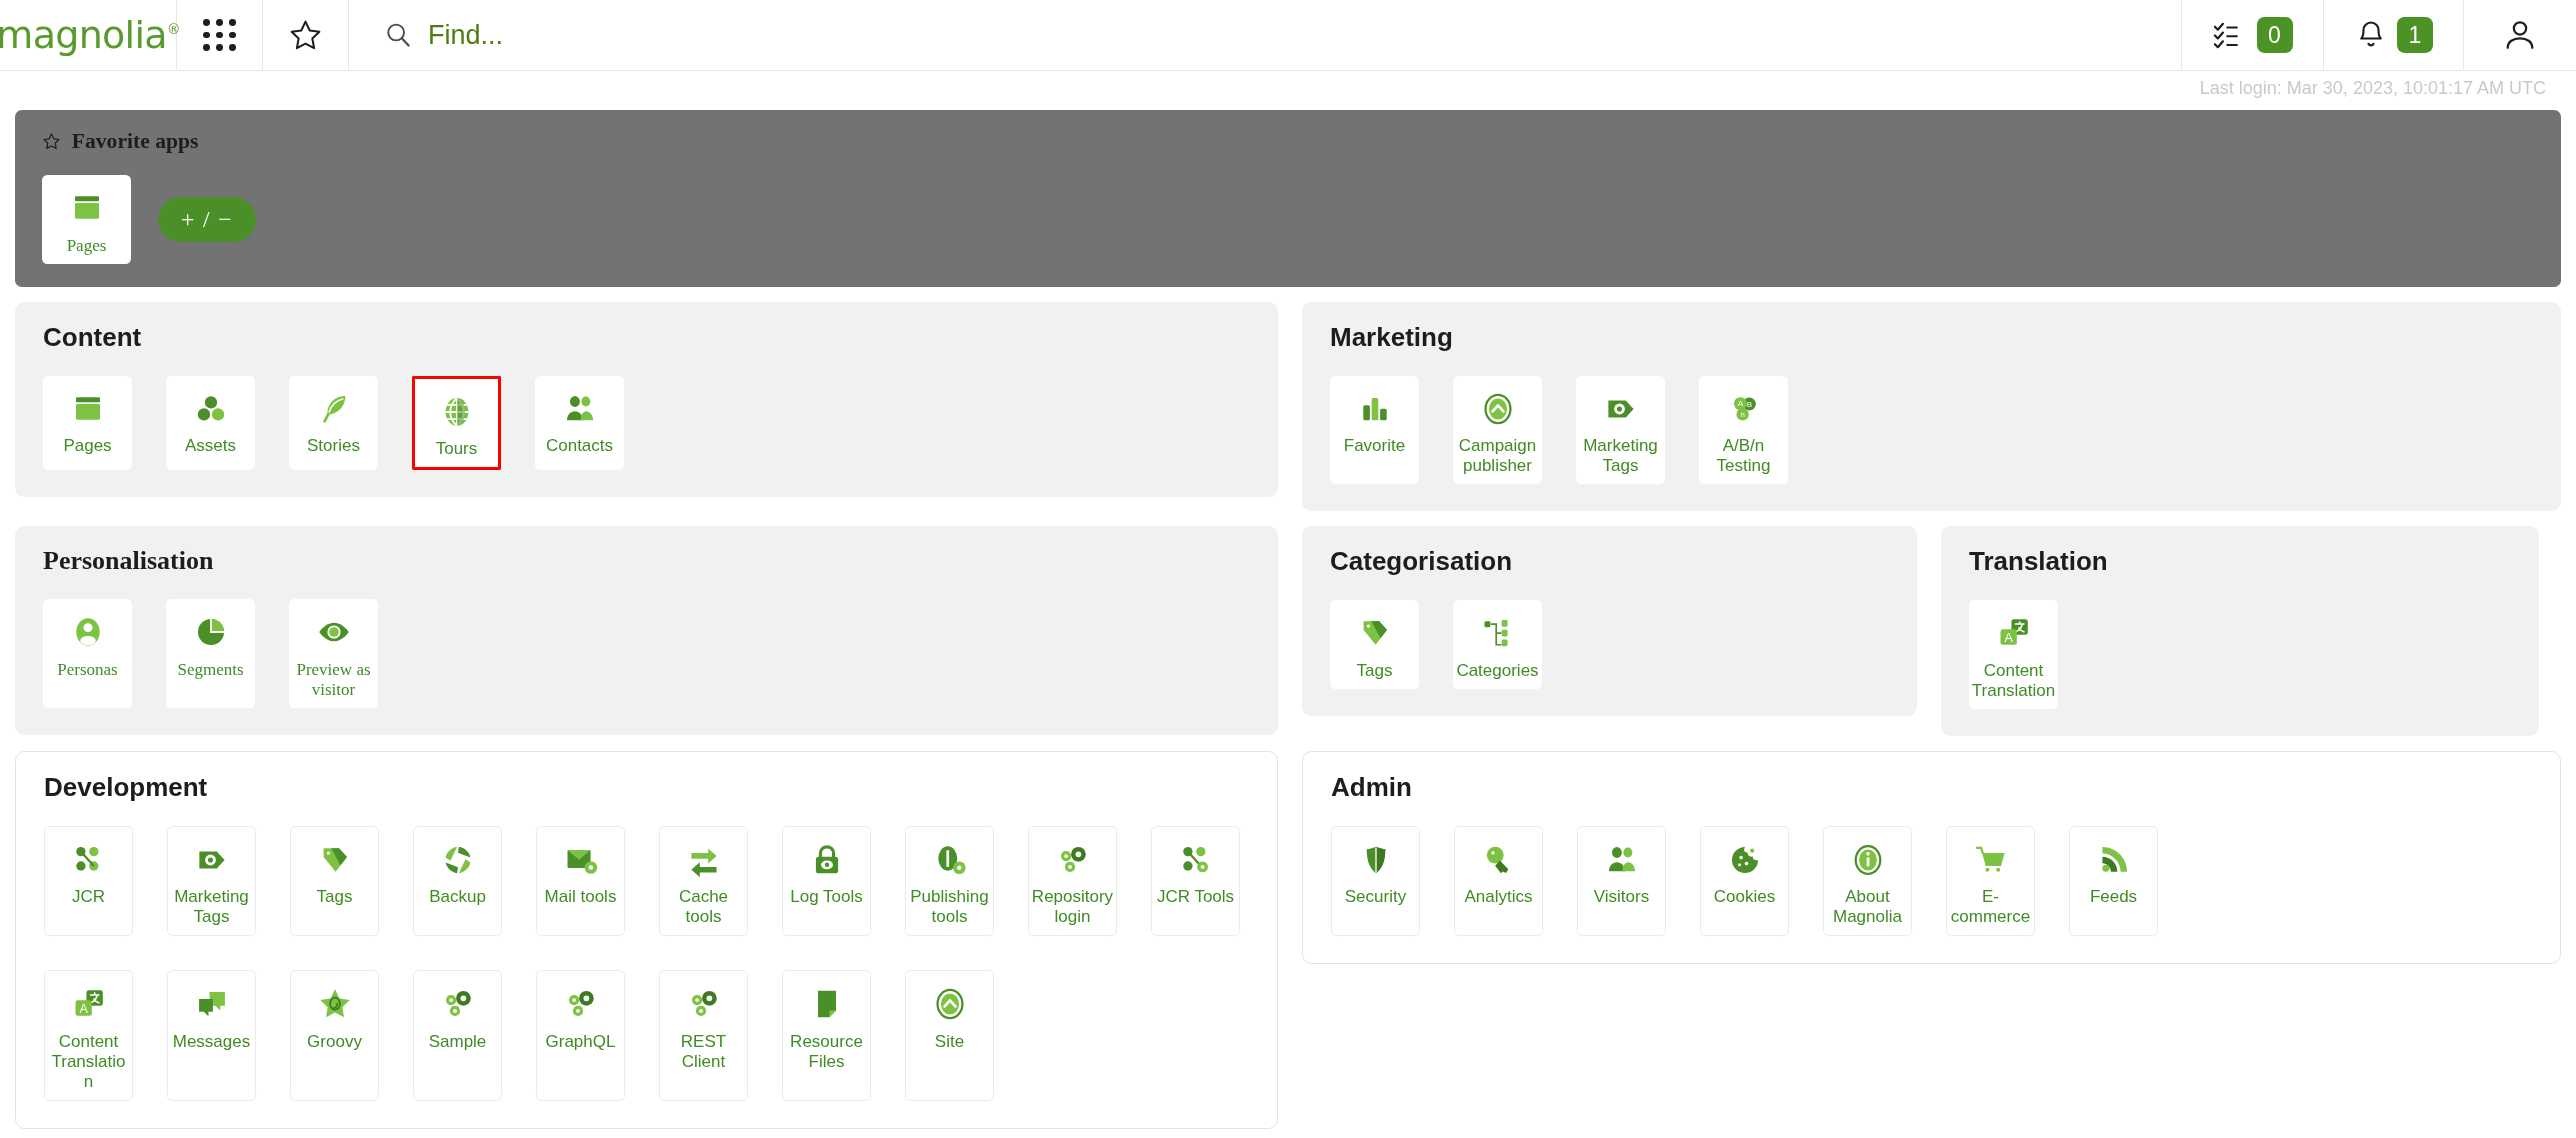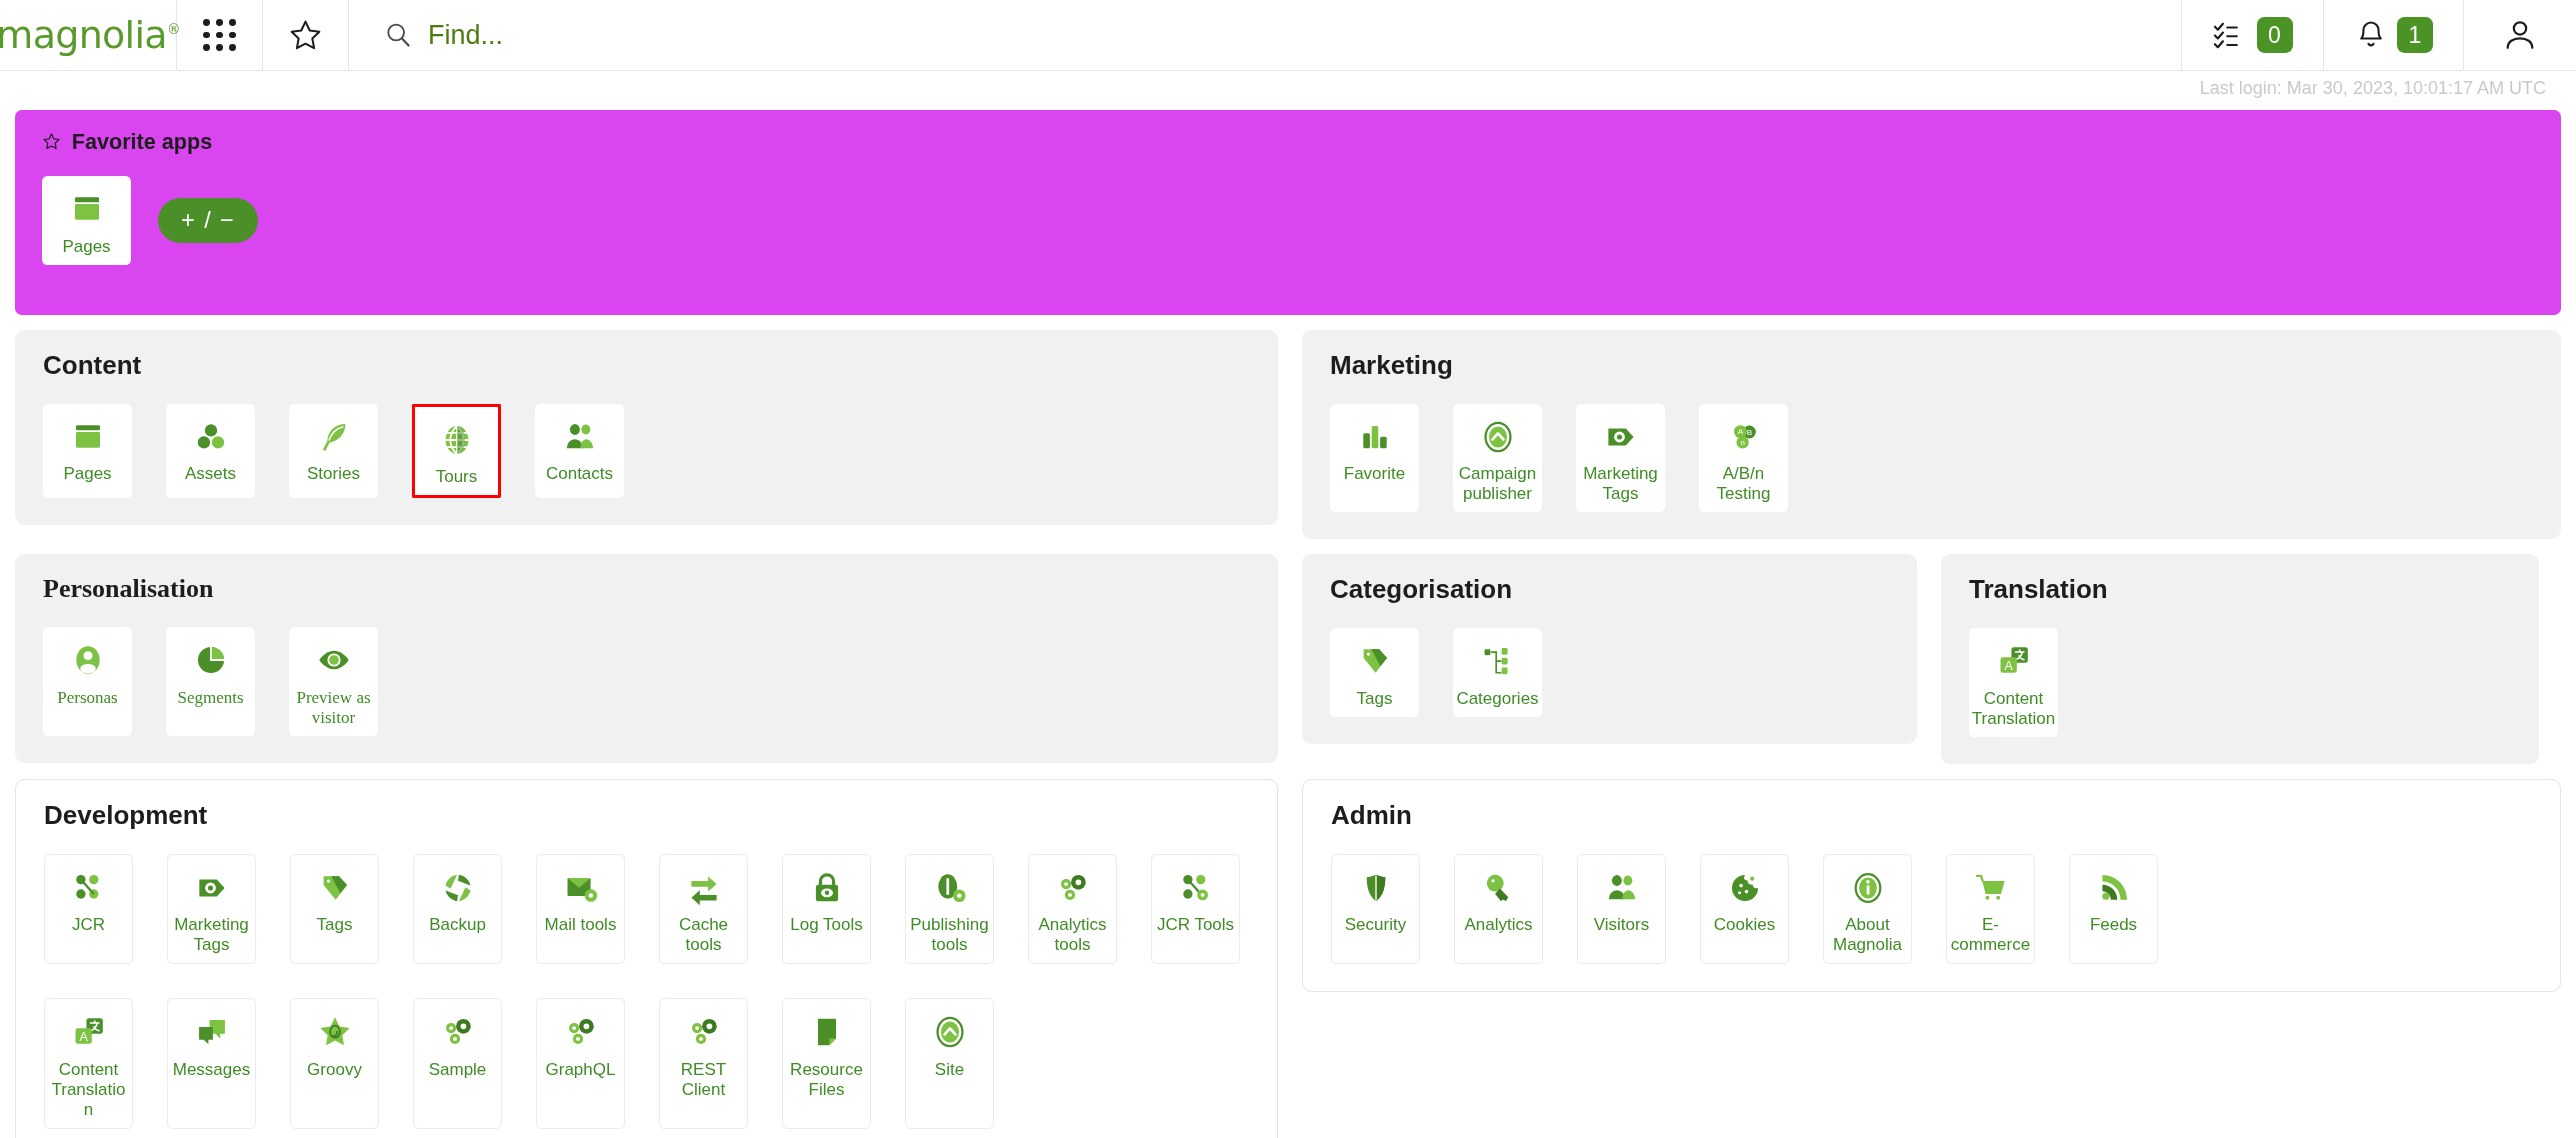--- a/index.html
+++ b/index.html
@@ -101,24 +101,25 @@
     display: flex;
     align-items: center;
     justify-content: flex-end;
     padding-right: 30px;
   }
   .lastlogin-text { font-size: 18px; color: #c9c9c9; }
 
   
   .favorites {
     margin: 4.7px 15px 0 15px;
-    background: #d946ef;
+    background: #737373;
     border-radius: 6.8px;
-    height: 205px;
+    height: 177px;
     padding: 19px 27px;
+    font-family: Liberation Serif, serif;
   }
   .fav-head { display: flex; align-items: center; gap: 10.8px; }
   .fav-title { font-size: 21.6px; font-weight: bold; color: #1d1d1d; }
   .fav-body { display: flex; align-items: center; gap: 27px; margin-top: 21.6px; }
   .plusminus {
     background: #4b8f29;
     color: #fff;
     border-radius: 27px;
     padding: 8.8px 23px;
     font-size: 23.6px;
@@ -523,21 +524,21 @@
 
       <div class="tile">
         <svg class="tile-icon" viewBox="0 0 24 24">
           <circle cx="15.6" cy="8.2" r="4.9" fill="#3d7a20"></circle>
           <circle cx="15.6" cy="8.2" r="1.9" fill="#ffffff"></circle>
           <circle cx="7.4" cy="9.4" r="3.4" fill="#7dc242"></circle>
           <circle cx="7.4" cy="9.4" r="1.3" fill="#ffffff"></circle>
           <circle cx="10" cy="16.6" r="3.4" fill="#7dc242"></circle>
           <circle cx="10" cy="16.6" r="1.3" fill="#ffffff"></circle>
         </svg>
-        <span class="tile-label">Analytics tools</span>
+        <span class="tile-label">Repository login</span>
       </div>
 
       <div class="tile">
         <svg class="tile-icon" viewBox="0 0 24 24">
           <circle cx="6.6" cy="6.4" r="3.1" fill="#4b8f29"></circle>
           <circle cx="15.2" cy="6.4" r="3.1" fill="#7dc242"></circle>
           <circle cx="6.6" cy="16" r="3.1" fill="#4b8f29"></circle>
           <line x1="6.6" y1="6.4" x2="15.2" y2="16" stroke="#4b8f29" stroke-width="1.5"></line>
           <circle cx="16.4" cy="16.6" r="3.6" fill="#7dc242"></circle>
           <circle cx="16.4" cy="16.6" r="1.3" fill="#ffffff"></circle>

